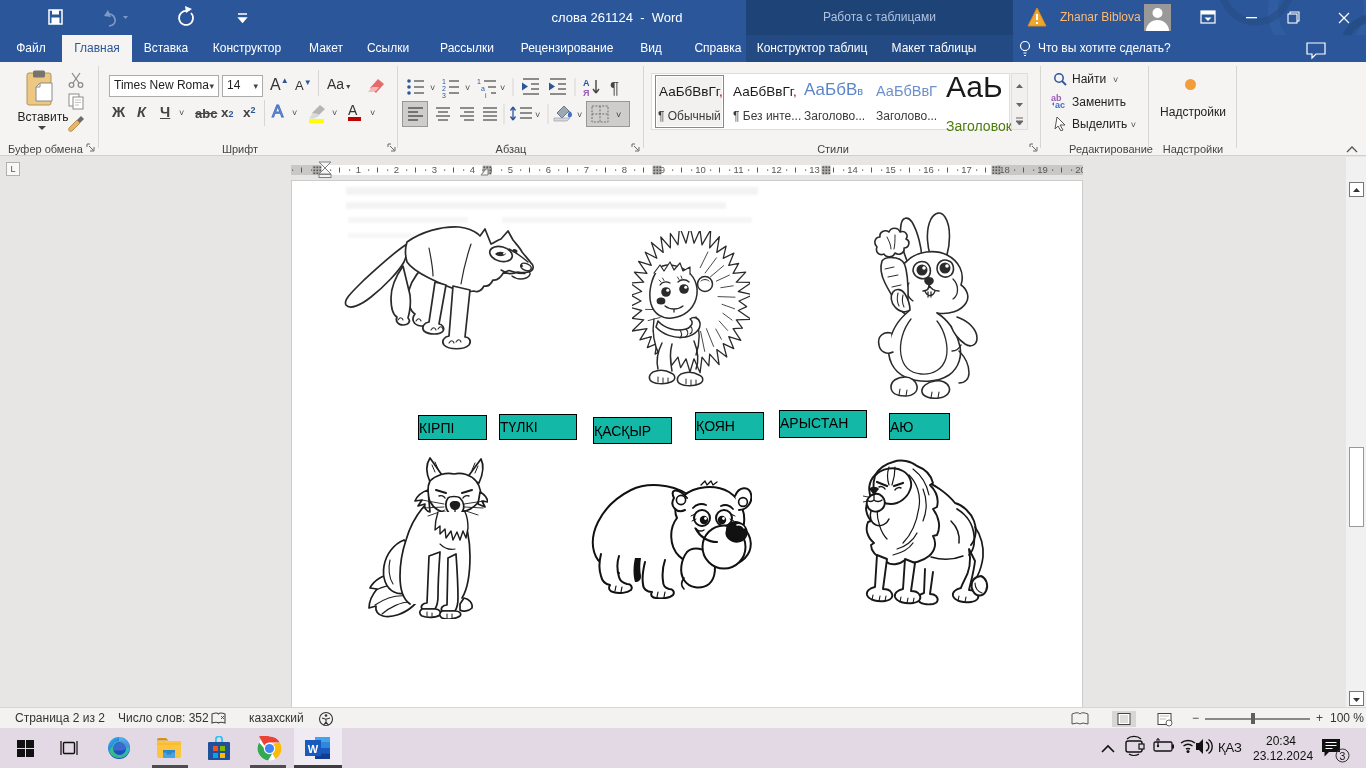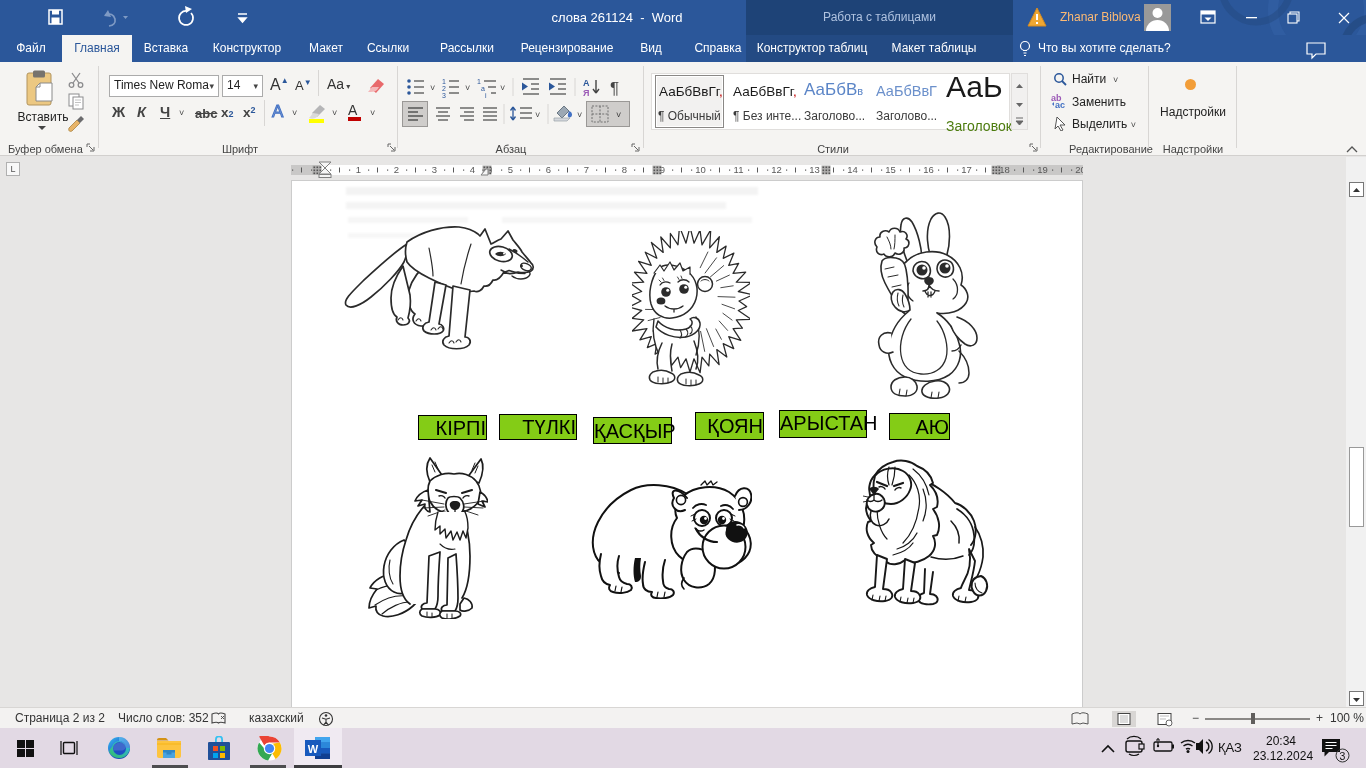--- a/index.html
+++ b/index.html
@@ -30,21 +30,21 @@
 .combo { position:absolute; background:#fff; border:1px solid #ababab; font-size:12px; color:#222; line-height:19px; padding-left:4px; }
 .combo .da { position:absolute; right:4px; top:0; color:#444; font-size:9px; }
 
 
 #rulerrow { position:absolute; left:0; top:157px; width:1366px; height:21px; }
 #tabsel { position:absolute; left:6px; top:5px; width:14px; height:14px; background:#f8f8f8; border:1px solid #b0b0b0; color:#555; font-size:9px; line-height:12px; text-align:center; }
 
 
 #docarea { position:absolute; left:0; top:178px; width:1346px; height:529px; background:#e7e6e5; }
 #page { position:absolute; left:291px; top:2px; width:792px; height:527px; background:#fff; border:1px solid #cccccc; border-bottom:none; }
-.wordbox { position:absolute; border:1px solid #000; background:#84cc16; font-size:20px; text-align:right; color:#000; }
+.wordbox { position:absolute; border:1px solid #000; background:#14b8a6; font-size:14px; text-align:left; color:#000; }
 
 
 #vscroll { position:absolute; left:1346px; top:157px; width:20px; height:550px; background:#f1f1f1; }
 #vscroll .btn { position:absolute; left:3px; width:15px; height:15px; background:#fff; border:1px solid #777; }
 #vscroll .thumb { position:absolute; left:3px; width:15px; background:#fff; border:1px solid #999; }
 
 
 #statusbar { position:absolute; left:0; top:707px; width:1366px; height:21px; background:#f3f2f1; border-top:1px solid #d8d6d4; font-size:12px; color:#333; }
 #statusbar span { position:absolute; top:3px; }
 

